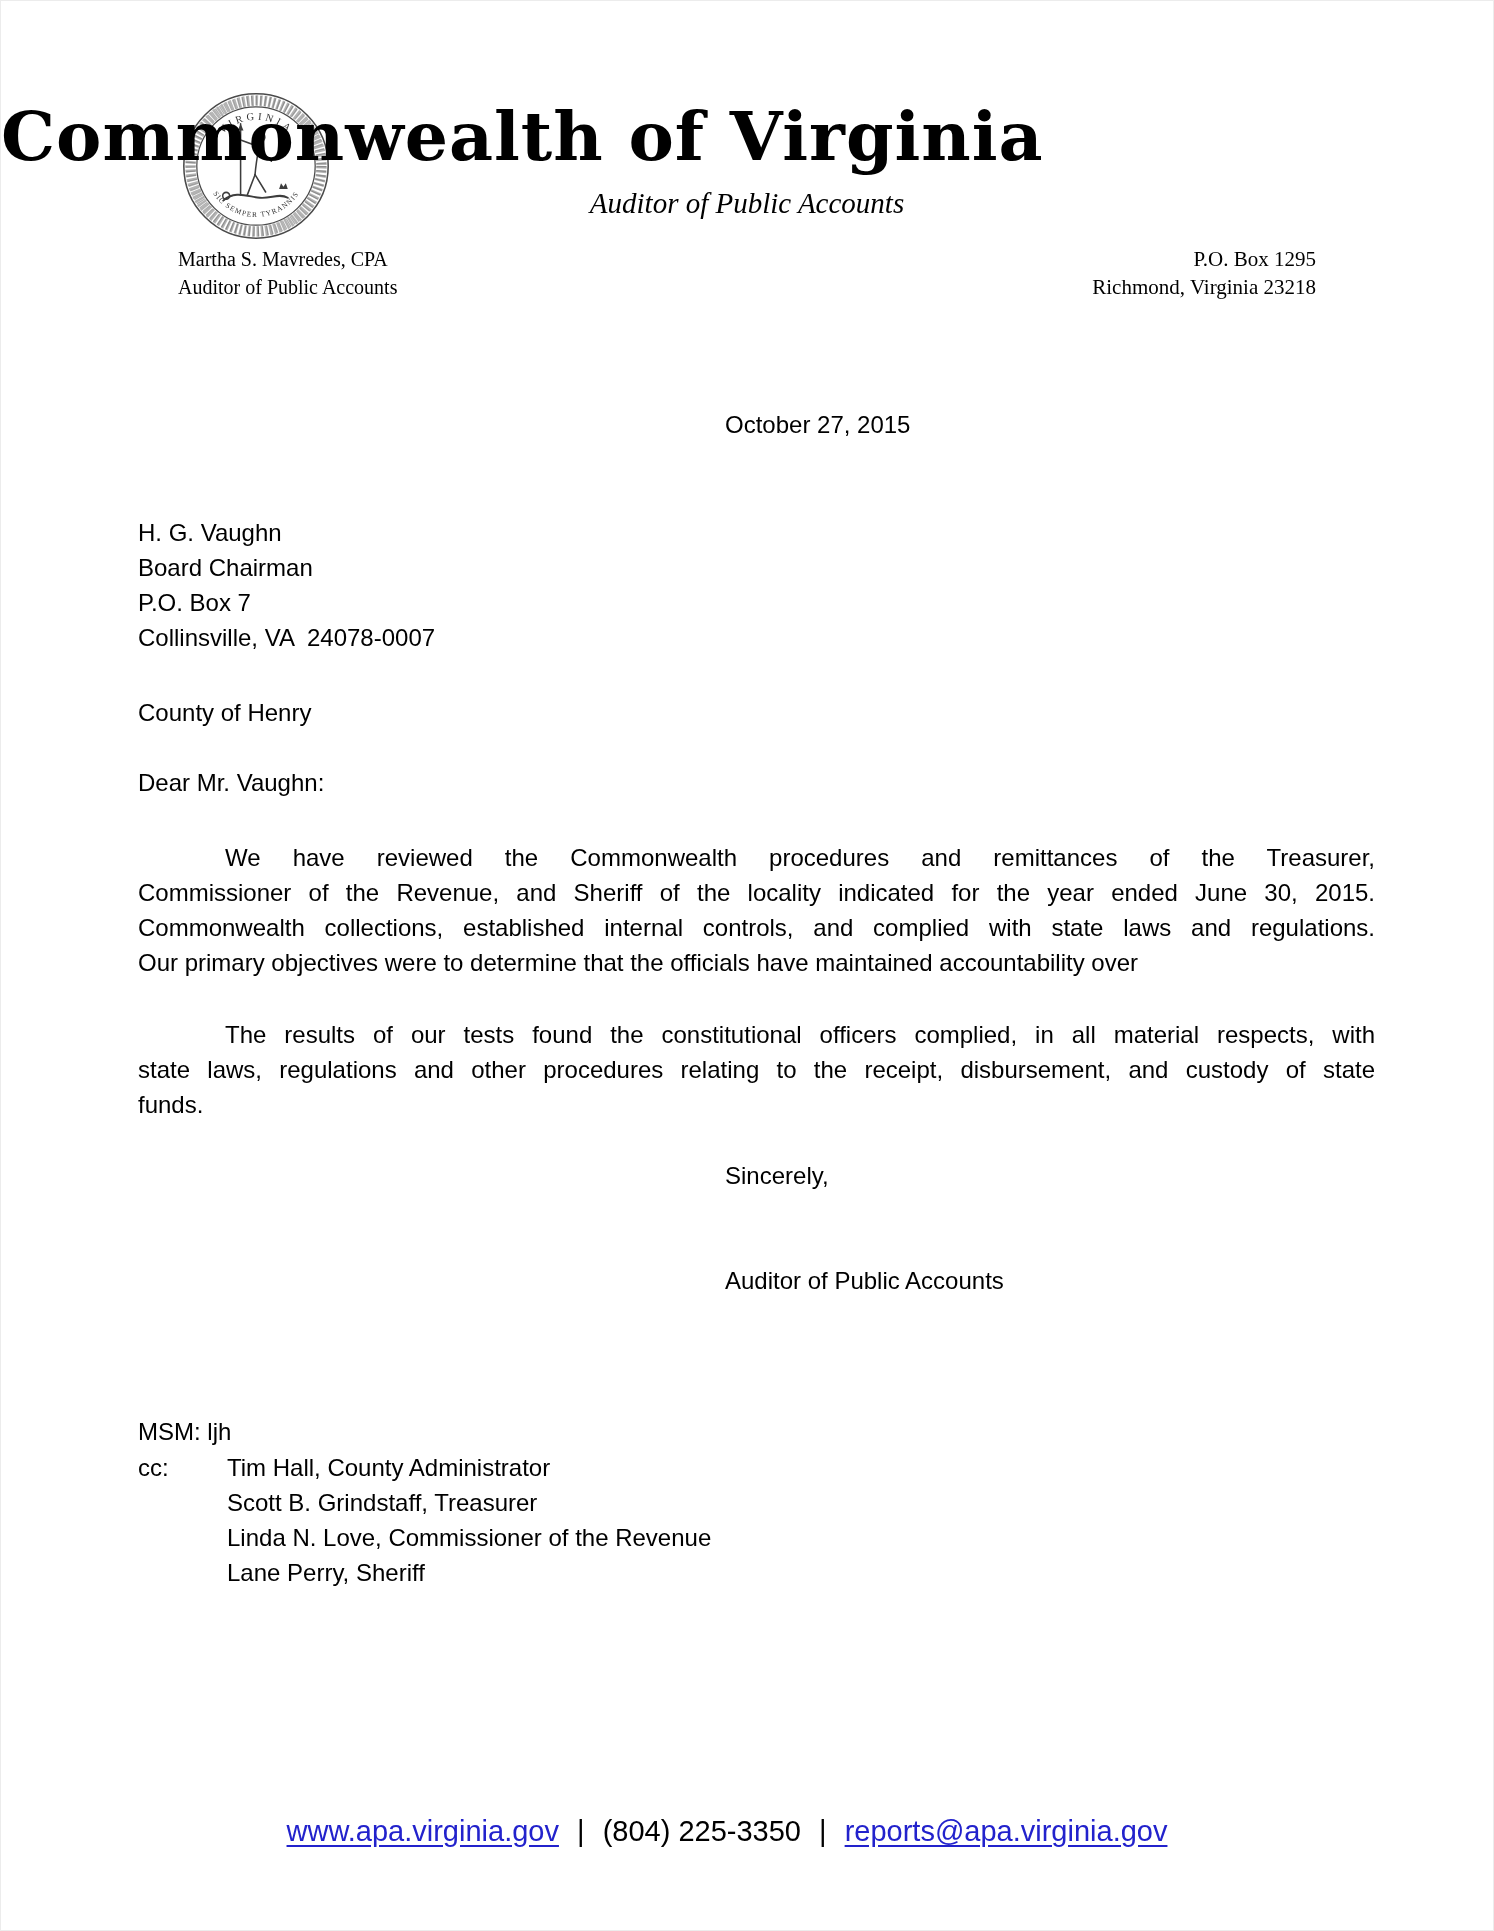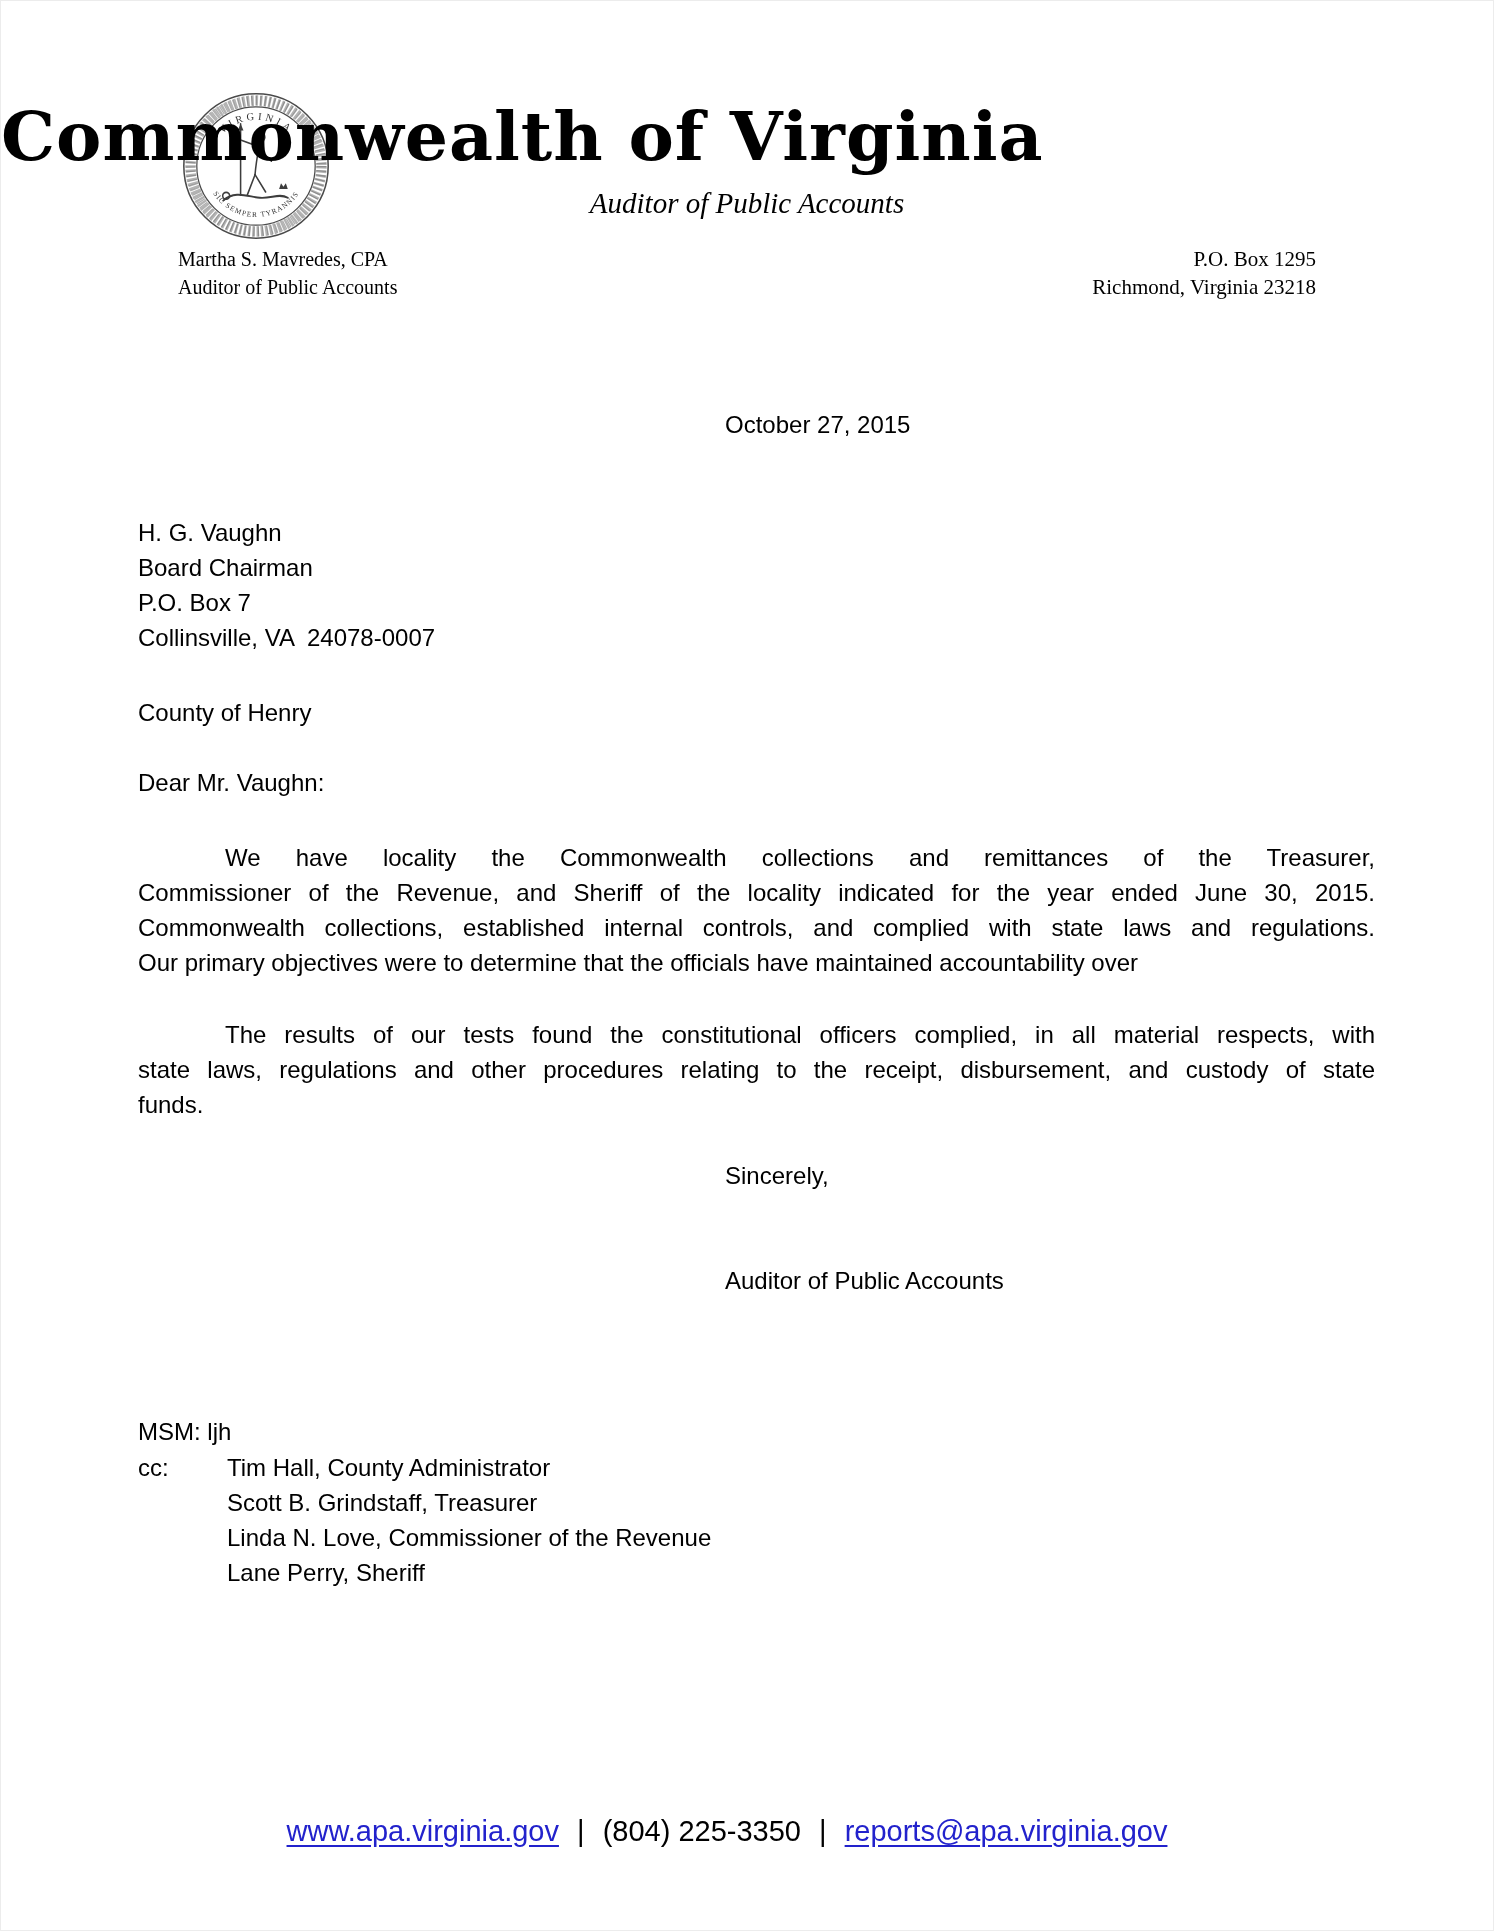--- a/index.html
+++ b/index.html
@@ -147,21 +147,21 @@
   </div>
 
   <div class="abs body-line date-line">October 27, 2015</div>
 
   <div class="abs recipient-block body-line"><div class="body-line">H. G. Vaughn</div><div class="body-line">Board Chairman</div><div class="body-line">P.O. Box 7</div><div class="body-line">Collinsville, VA  24078-0007</div></div>
 
   <div class="abs body-line locality-line">County of Henry</div>
   <div class="abs body-line salutation-line">Dear Mr. Vaughn:</div>
 
   <div class="abs para para-1">
-      <div class="pline">We have locality the Commonwealth collections and remittances of the Treasurer,</div>
+      <div class="pline">We have reviewed the Commonwealth procedures and remittances of the Treasurer,</div>
       <div class="pline">Commissioner of the Revenue, and Sheriff of the locality indicated for the year ended June 30, 2015.</div>
       <div class="pline">Commonwealth collections, established internal controls, and complied with state laws and regulations.</div>
       <div class="pline">Our primary objectives were to determine that the officials have maintained accountability over</div>
     </div>
 
   <div class="abs para para-2">
       <div class="pline">The results of our tests found the constitutional officers complied, in all material respects, with</div>
       <div class="pline">state laws, regulations and other procedures relating to the receipt, disbursement, and custody of state</div>
       <div class="pline">funds.</div>
     </div>

